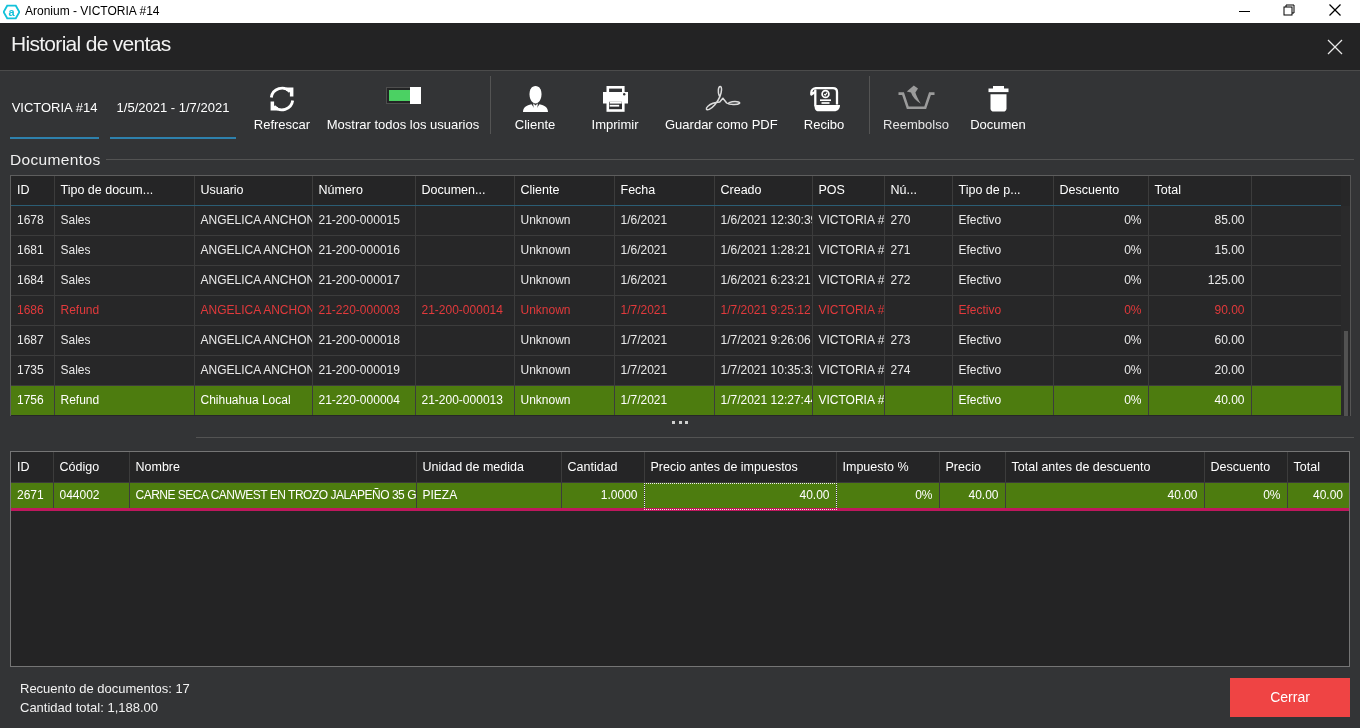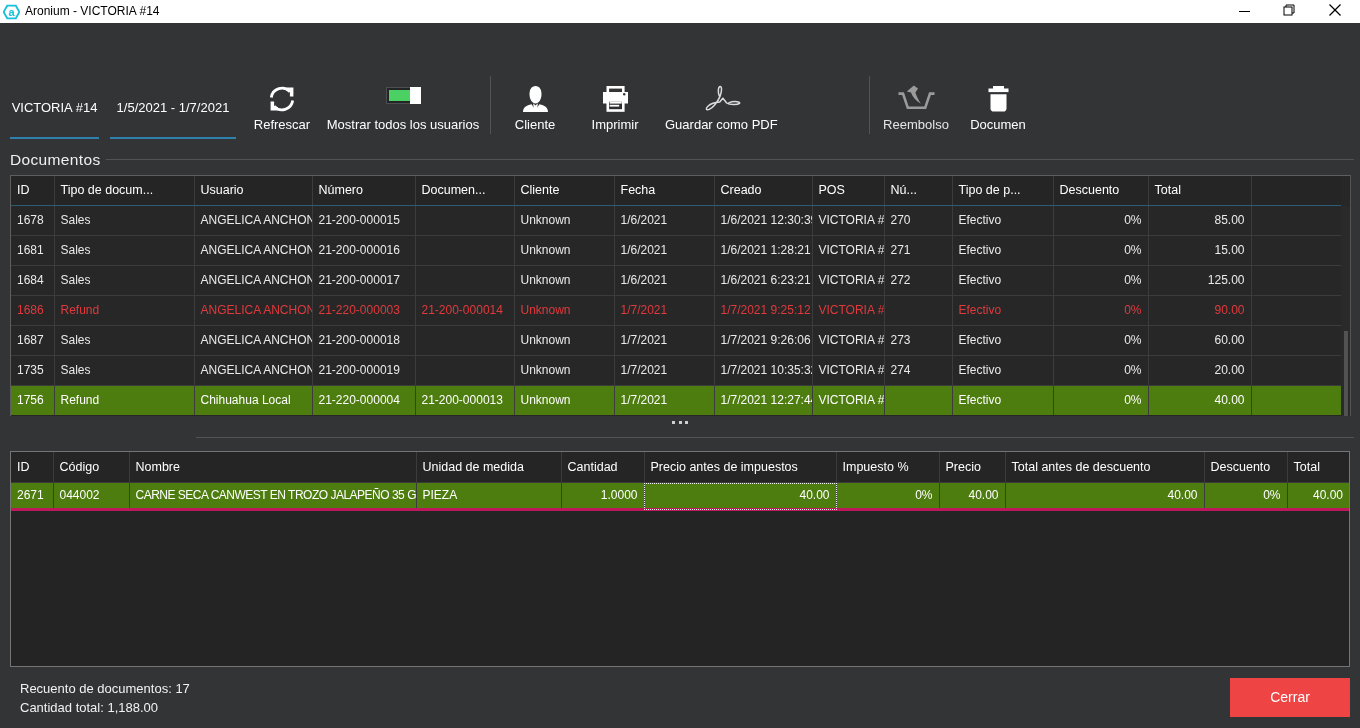--- a/index.html
+++ b/index.html
@@ -71,20 +71,27 @@
     <div class="abs" id="titletext">Aronium - VICTORIA #14</div>
     <svg class="abs" style="left:1232px;top:0" width="128" height="23" viewBox="0 0 128 23">
       <line x1="7" y1="11.5" x2="18" y2="11.5" stroke="#000" stroke-width="1"></line>
       <rect x="52" y="7" width="8" height="8" fill="#fff" stroke="#000" stroke-width="1"></rect>
       <path d="M54 7 L54 5 L62 5 L62 13 L60 13" fill="none" stroke="#000" stroke-width="1"></path>
       <line x1="97.5" y1="4.5" x2="108.5" y2="15.5" stroke="#000" stroke-width="1.2"></line>
       <line x1="108.5" y1="4.5" x2="97.5" y2="15.5" stroke="#000" stroke-width="1.2"></line>
     </svg>
   </div>
 
+  <div class="abs" id="dlghead">
+    <div class="abs" id="dlgtitle">Historial de ventas</div>
+    <svg class="abs" id="dlgclose" width="16" height="16" viewBox="0 0 16 16">
+      <line x1="1" y1="1" x2="15" y2="15" stroke="#e8e8e8" stroke-width="1.2"></line>
+      <line x1="15" y1="1" x2="1" y2="15" stroke="#e8e8e8" stroke-width="1.2"></line>
+    </svg>
+  </div>
 
   <div class="abs" id="toolbar">
     <div class="tab" style="left:10px;width:89px;">
         <div class="tlabel">VICTORIA #14</div>
         <div class="tline"></div>
       </div>
     <div class="tab" style="left:110px;width:126px;">
         <div class="tlabel">1/5/2021 - 1/7/2021</div>
         <div class="tline"></div>
       </div>
@@ -135,20 +142,35 @@
       <div class="blabel">Imprimir</div>
     </div>
 
     <div class="tbtn" style="left:665px;">
       <svg class="icon" viewBox="0 0 110 28">
         <path d="M54.3 12 C52.6 8 53.2 2.6 55.2 2.6 C57.2 2.6 56.8 8 54.9 12.6 C52.4 18.6 47.5 23.9 44.2 25.4 C41.2 26.8 40.3 24.4 42.9 22.2 C45.5 20 50.5 18.4 54.7 18.1 L 57.9 14.2 L 61.7 19 C 64.3 20.9 72.5 21.2 74.4 19.4 C 76 17.8 69.8 16.7 64 18.6" fill="none" stroke="#dcdcdc" stroke-width="1.5" stroke-linecap="round" stroke-linejoin="round"></path>
       </svg>
       <div class="blabel">Guardar como PDF</div>
     </div>
 
+    <div class="tbtn" style="left:769px;">
+      <svg class="icon" viewBox="0 0 110 28">
+        <g stroke="#fff" stroke-width="2.3" fill="none" stroke-linejoin="round">
+          <path d="M46.5 4.2 L64 4.2 C66.4 4.2 68 5.8 68 8.1 L68 20.5"></path>
+          <path d="M47 4.2 C44.3 4.2 42.3 6.2 42.3 8.7 L42.3 10.5 L46.5 7.6"></path>
+          <path d="M46.3 5.5 L46.3 22.5"></path>
+        </g>
+        <path d="M46 21 L71 21 C71 24.5 69 27.3 65 27.3 L49.5 27.3 C46 27.3 45 24 46 21 Z" fill="#fff"></path>
+        <circle cx="56.5" cy="10" r="3.4" fill="none" stroke="#fff" stroke-width="1.7"></circle>
+        <path d="M55.1 10 l1.1 1.2 2 -2.5" stroke="#fff" stroke-width="1.1" fill="none"></path>
+        <line x1="51" y1="16.2" x2="62" y2="16.2" stroke="#fff" stroke-width="1.7"></line>
+        <line x1="52.5" y1="19" x2="60.5" y2="19" stroke="#fff" stroke-width="1.7"></line>
+      </svg>
+      <div class="blabel">Recibo</div>
+    </div>
 
     <div class="vsep" style="left:869px;"></div>
 
     <div class="tbtn disabled" style="left:861px;">
       <svg class="icon" viewBox="0 0 110 28">
         <path d="M37.5 9.6 L42 9.6 L46.8 23.8 L64.2 23.8 L69 9.6 L73.5 9.6" stroke="#9b9b9b" stroke-width="2.6" fill="none"></path>
         <path d="M52.8 1.5 L45.8 7.6 L50 8.4 C51.2 12.2 54.8 16.5 59.8 19.8 C56.8 14.8 55.2 11.2 54.4 8.6 L57 4.4 Z" fill="#9b9b9b"></path>
       </svg>
       <div class="blabel">Reembolso</div>
     </div>

